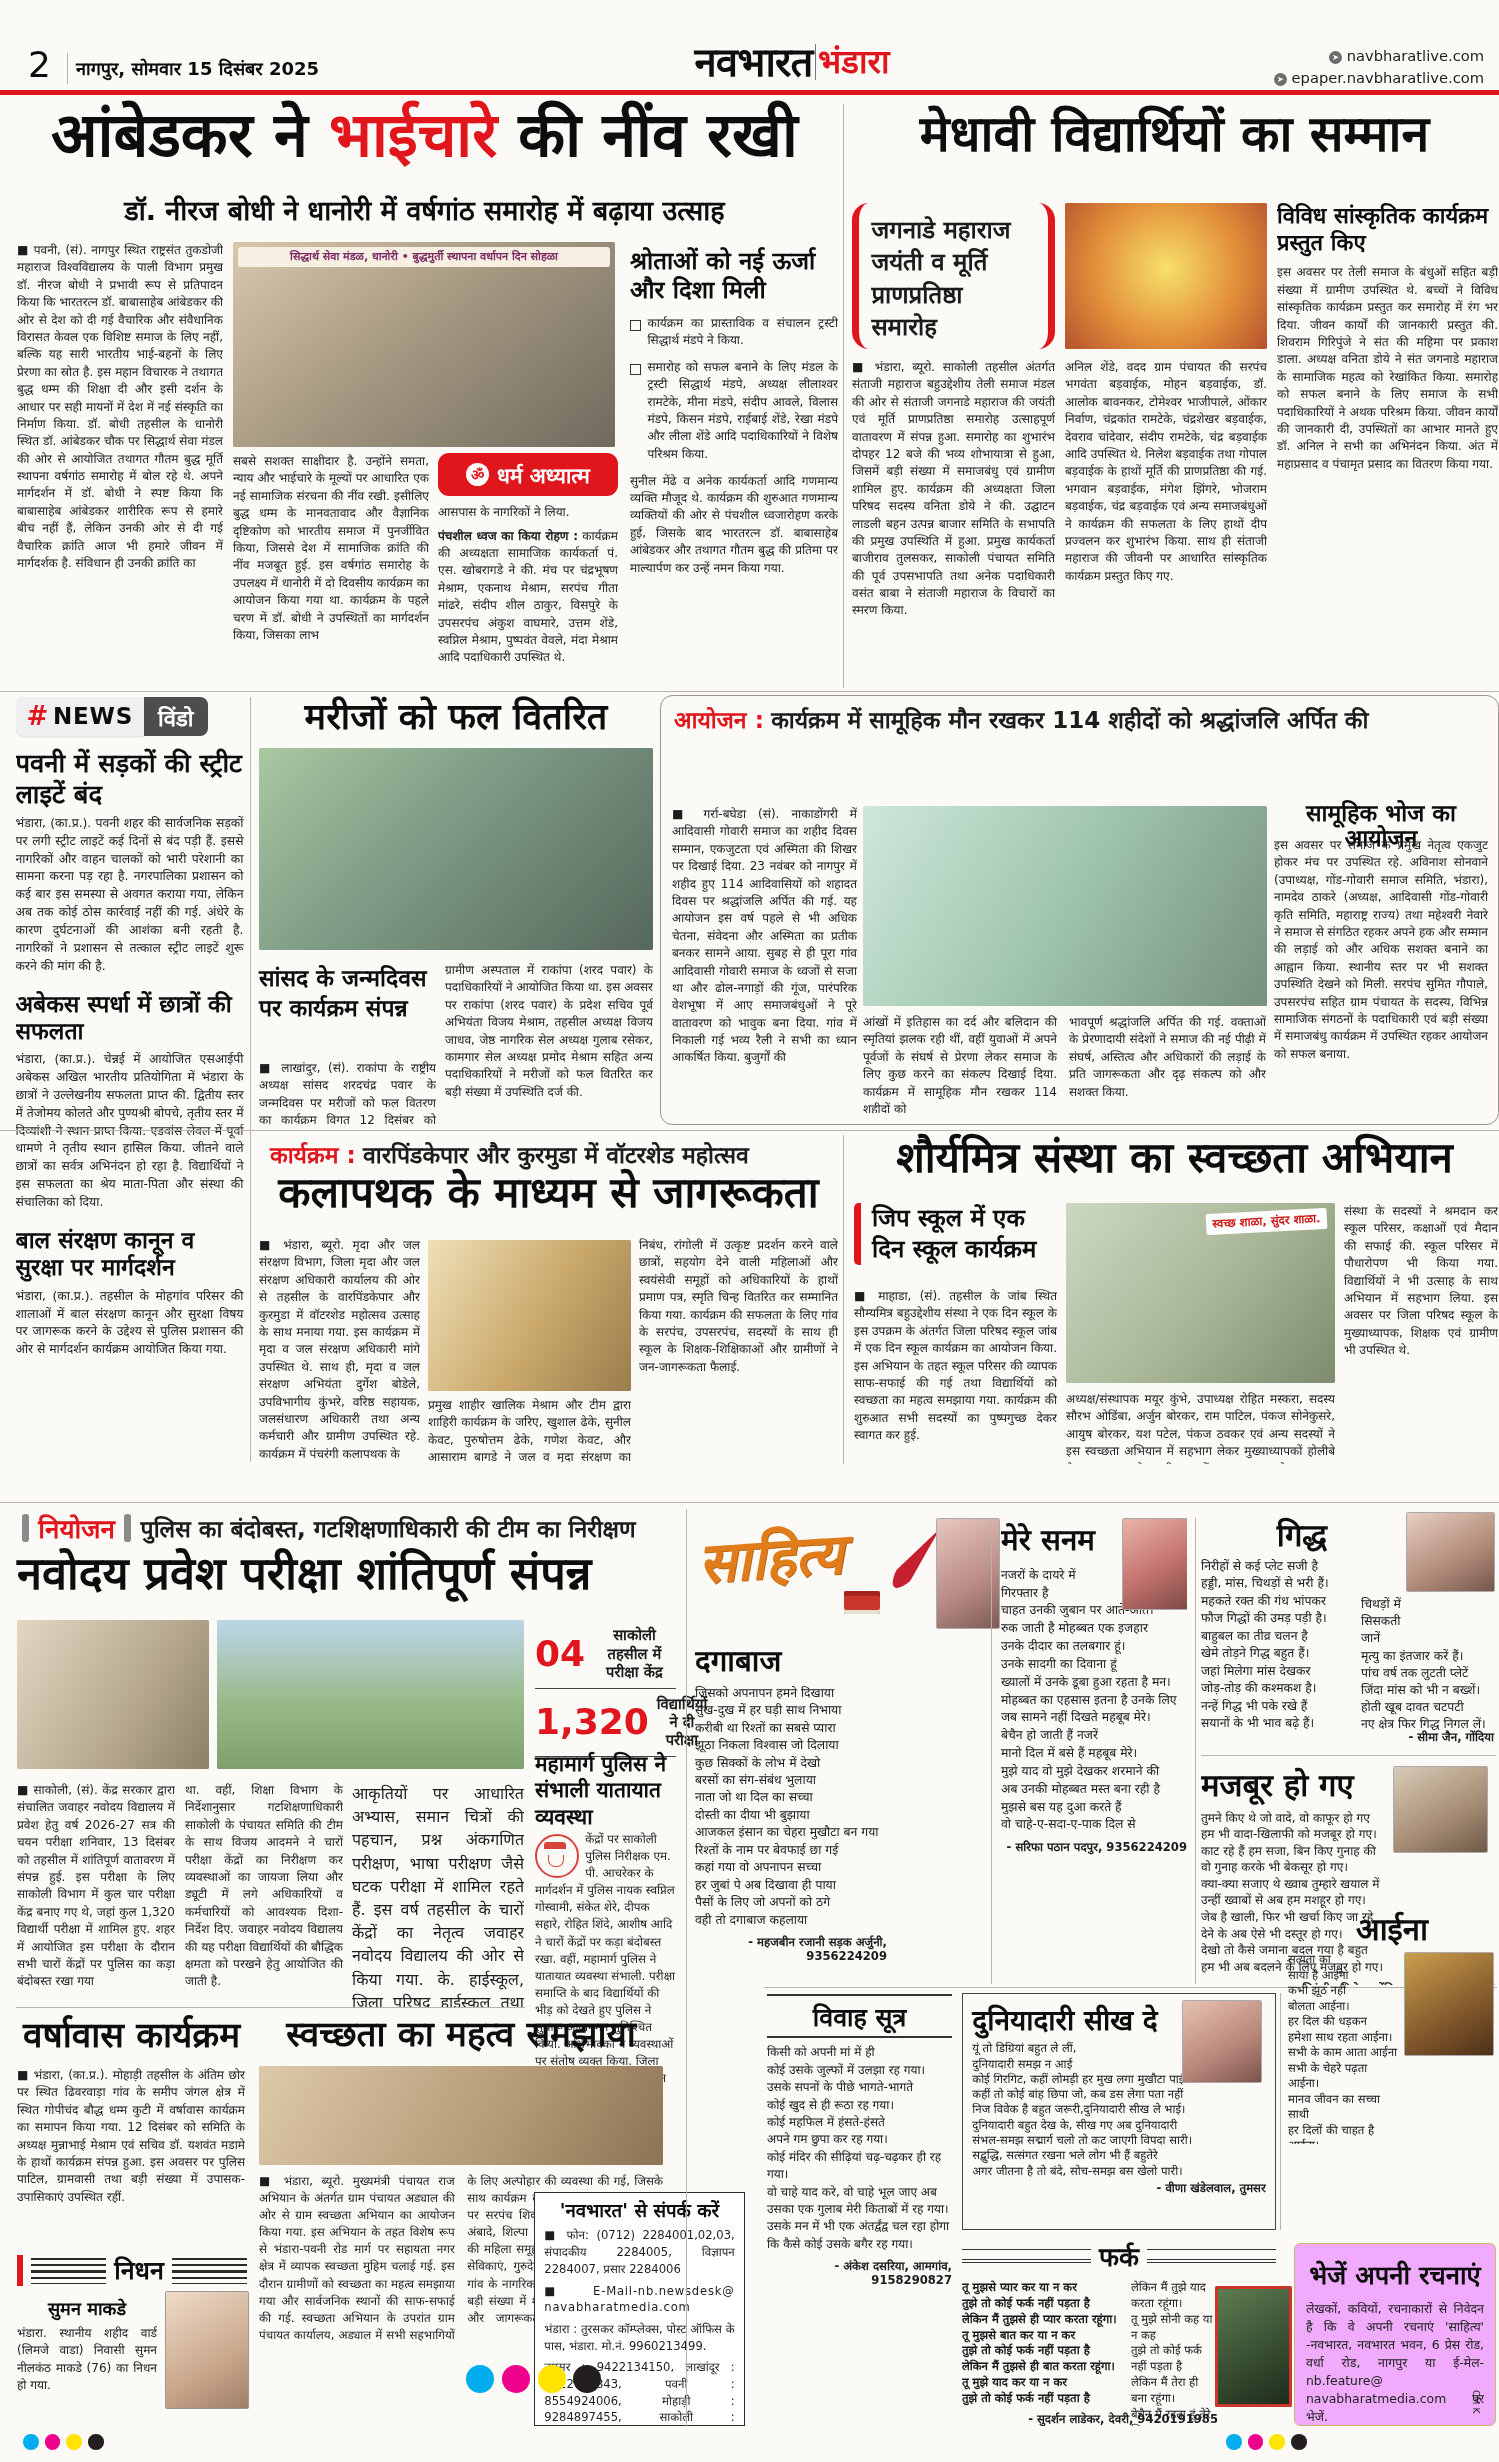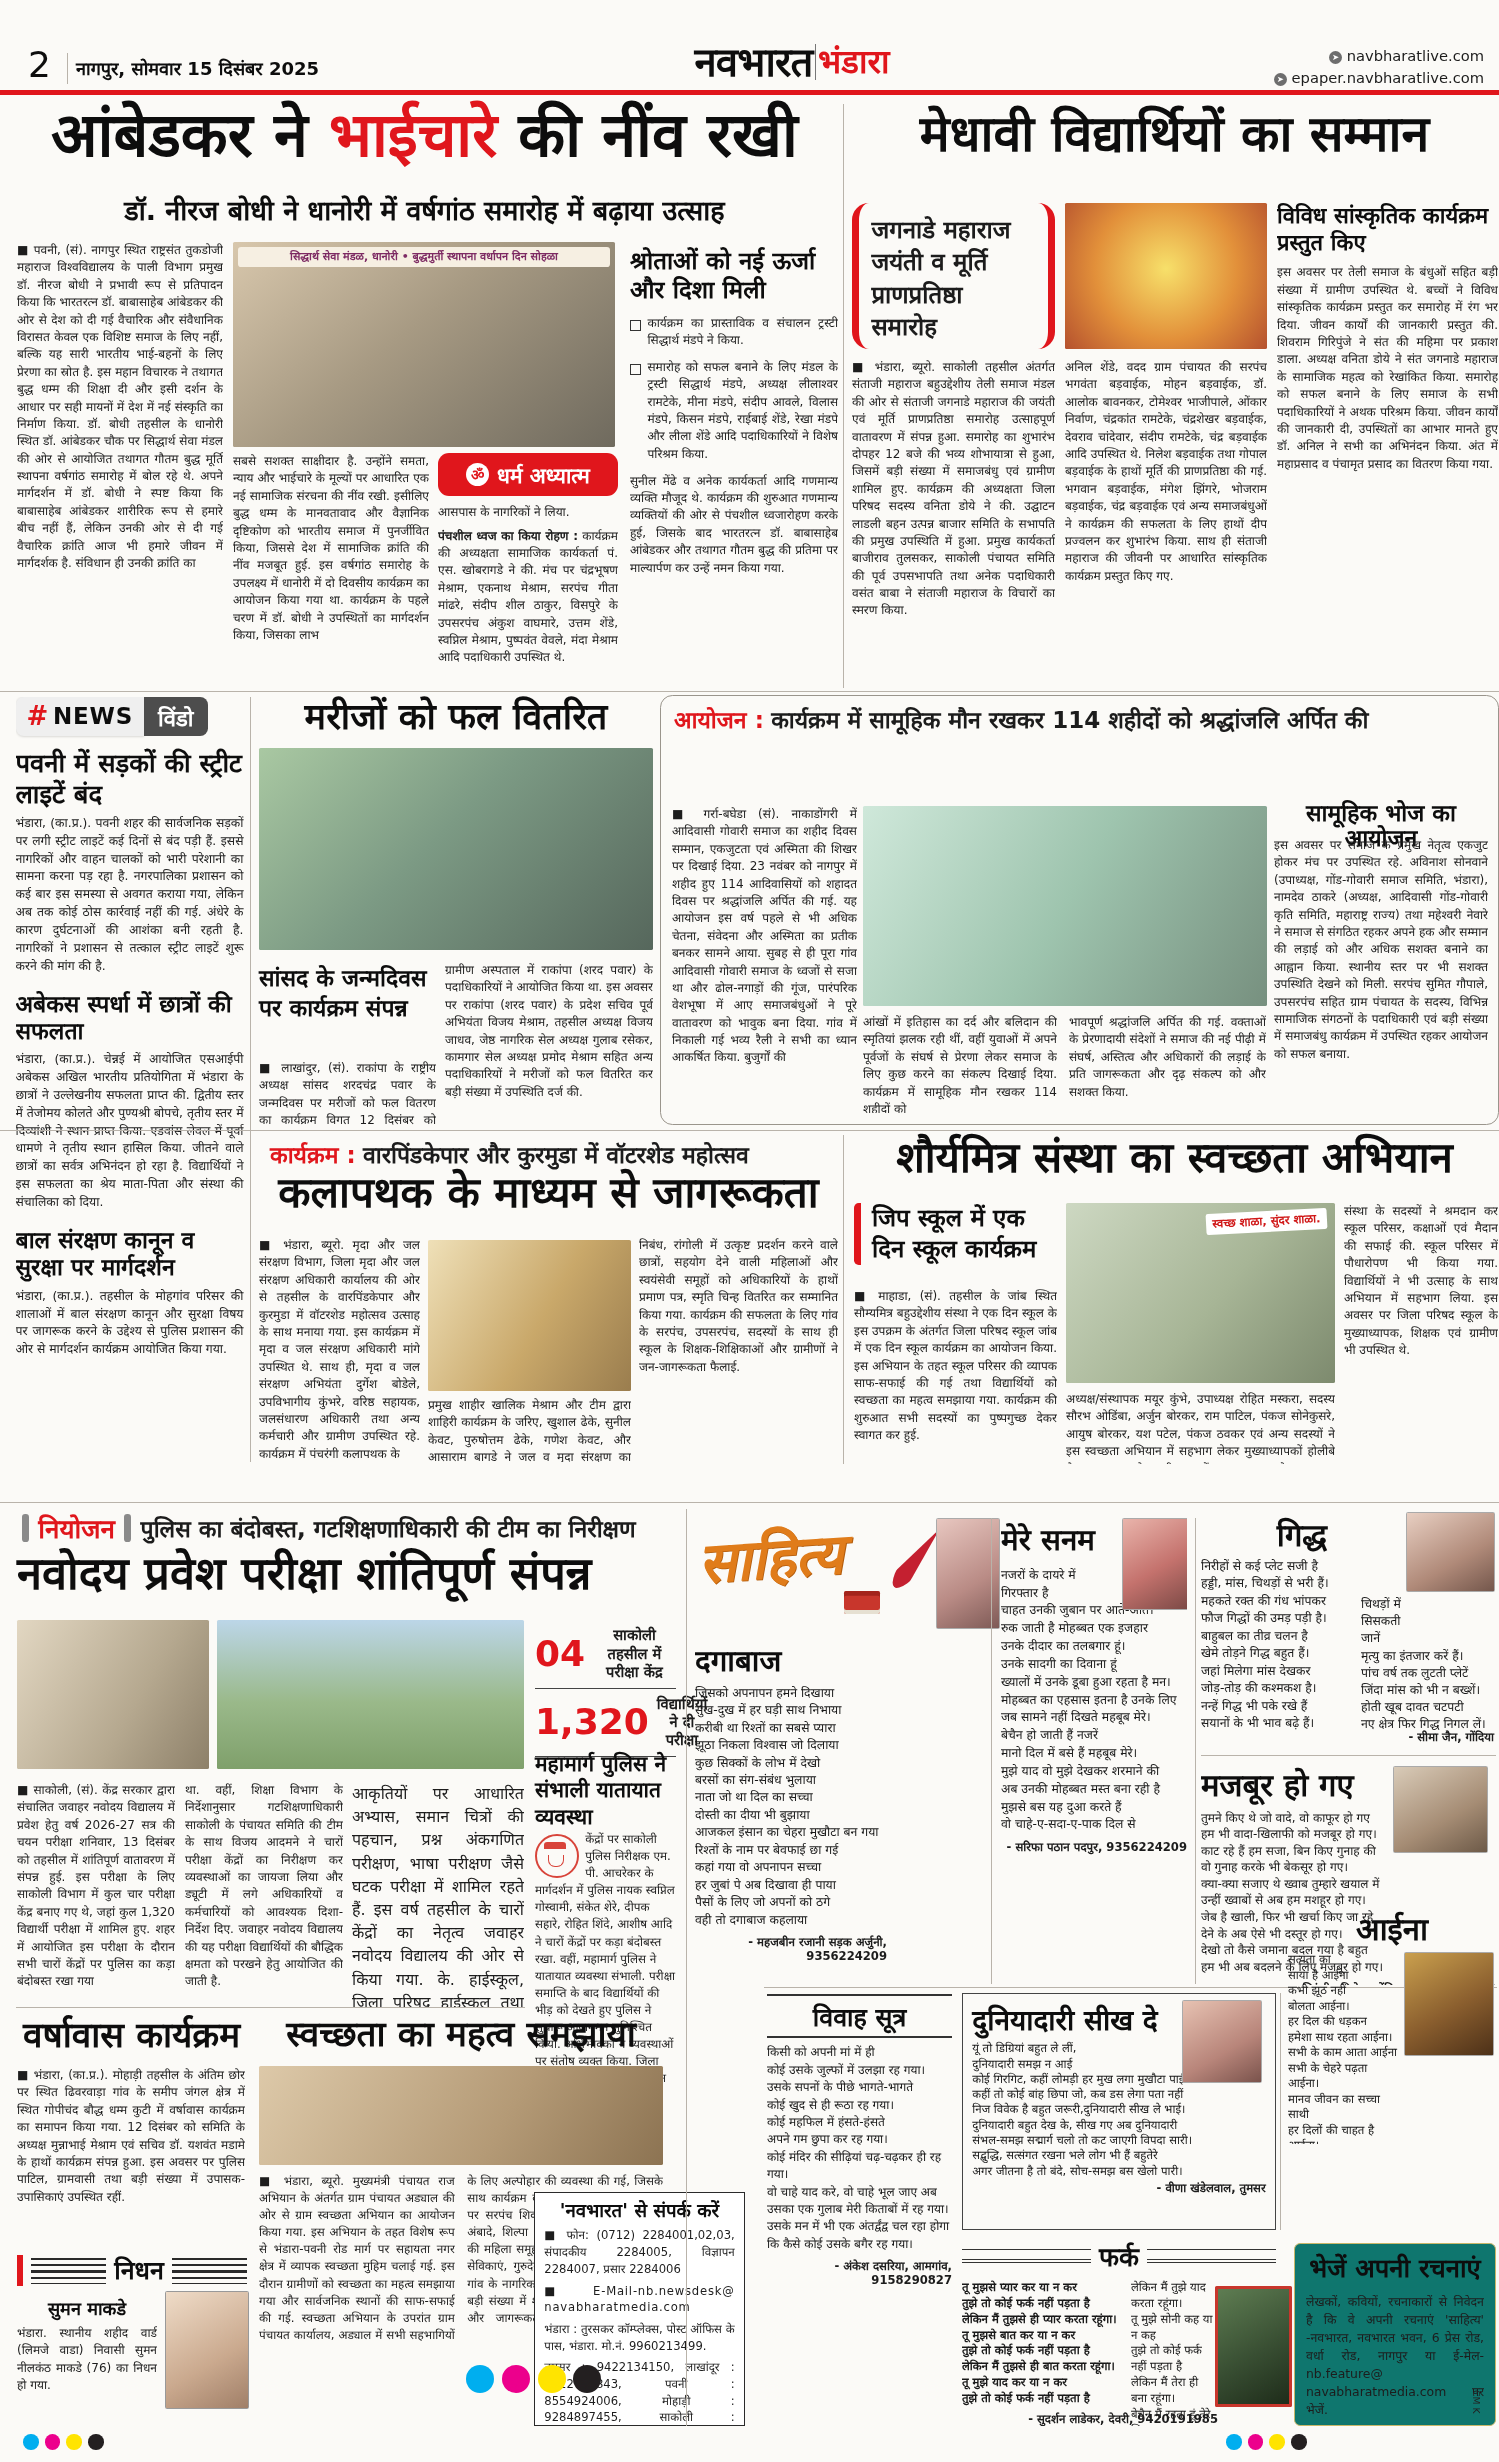--- a/index.html
+++ b/index.html
@@ -397,21 +397,21 @@
 तू मुझे सोनी कह या न कह
 तुझे तो कोई फर्क नहीं पड़ता है
 लेकिन मैं तेरा ही बना रहूंगा।
 बेचैन मैं रहता हूं तेरे लिए
 तू मेरे लिए बेफिक्र है
 तुझे तो कोई फर्क नहीं पड़ता है</div>
     <div class="sign" style="position:absolute;left:0;top:168px;width:256px;font-size:11.6px;">- सुदर्शन लाडेकर, देवरी, 9420191985</div>
   </div>
   <div class="ph" style="left:1215px;top:2286px;width:71px;height:115px;background:linear-gradient(150deg,#5e7d52 0%,#394f33 55%,#1e2c1a 100%);border:3.1px solid #c8362c;"></div>
 
-  <div class="abs" style="left:1294px;top:2243px;width:202px;height:183px;background:#0f766e;border:1.2px solid #c9b768;border-radius:6.2px;padding:6px 11px;box-sizing:border-box;overflow:hidden;">
+  <div class="abs" style="left:1294px;top:2243px;width:202px;height:183px;background:#f0abfc;border:1.2px solid #c9b768;border-radius:6.2px;padding:13px 11px;box-sizing:border-box;overflow:hidden;">
     <div class="ptitle ctr" style="font-size:25.6px;">भेजें अपनी रचनाएं</div>
     <div class="bt" style="margin-top:7.8px;font-size:12.4px;">लेखकों, कवियों, रचनाकारों से निवेदन है कि वे अपनी रचनाएं 'साहित्य' -नवभारत, नवभारत भवन, 6 प्रेस रोड, वर्धा रोड, नागपुर या ई-मेल-nb.feature@ navabharatmedia.com पर भेजें.</div>
   </div>
 
   <div class="abs" style="left:466px;top:2365px;display:flex;gap:7.8px;">
     <span class="dot" style="width:28px;height:28px;background:#00aeef;"></span>
     <span class="dot" style="width:28px;height:28px;background:#ec008c;"></span>
     <span class="dot" style="width:28px;height:28px;background:#ffe400;"></span>
     <span class="dot" style="width:28px;height:28px;background:#231f20;"></span>
   </div>

